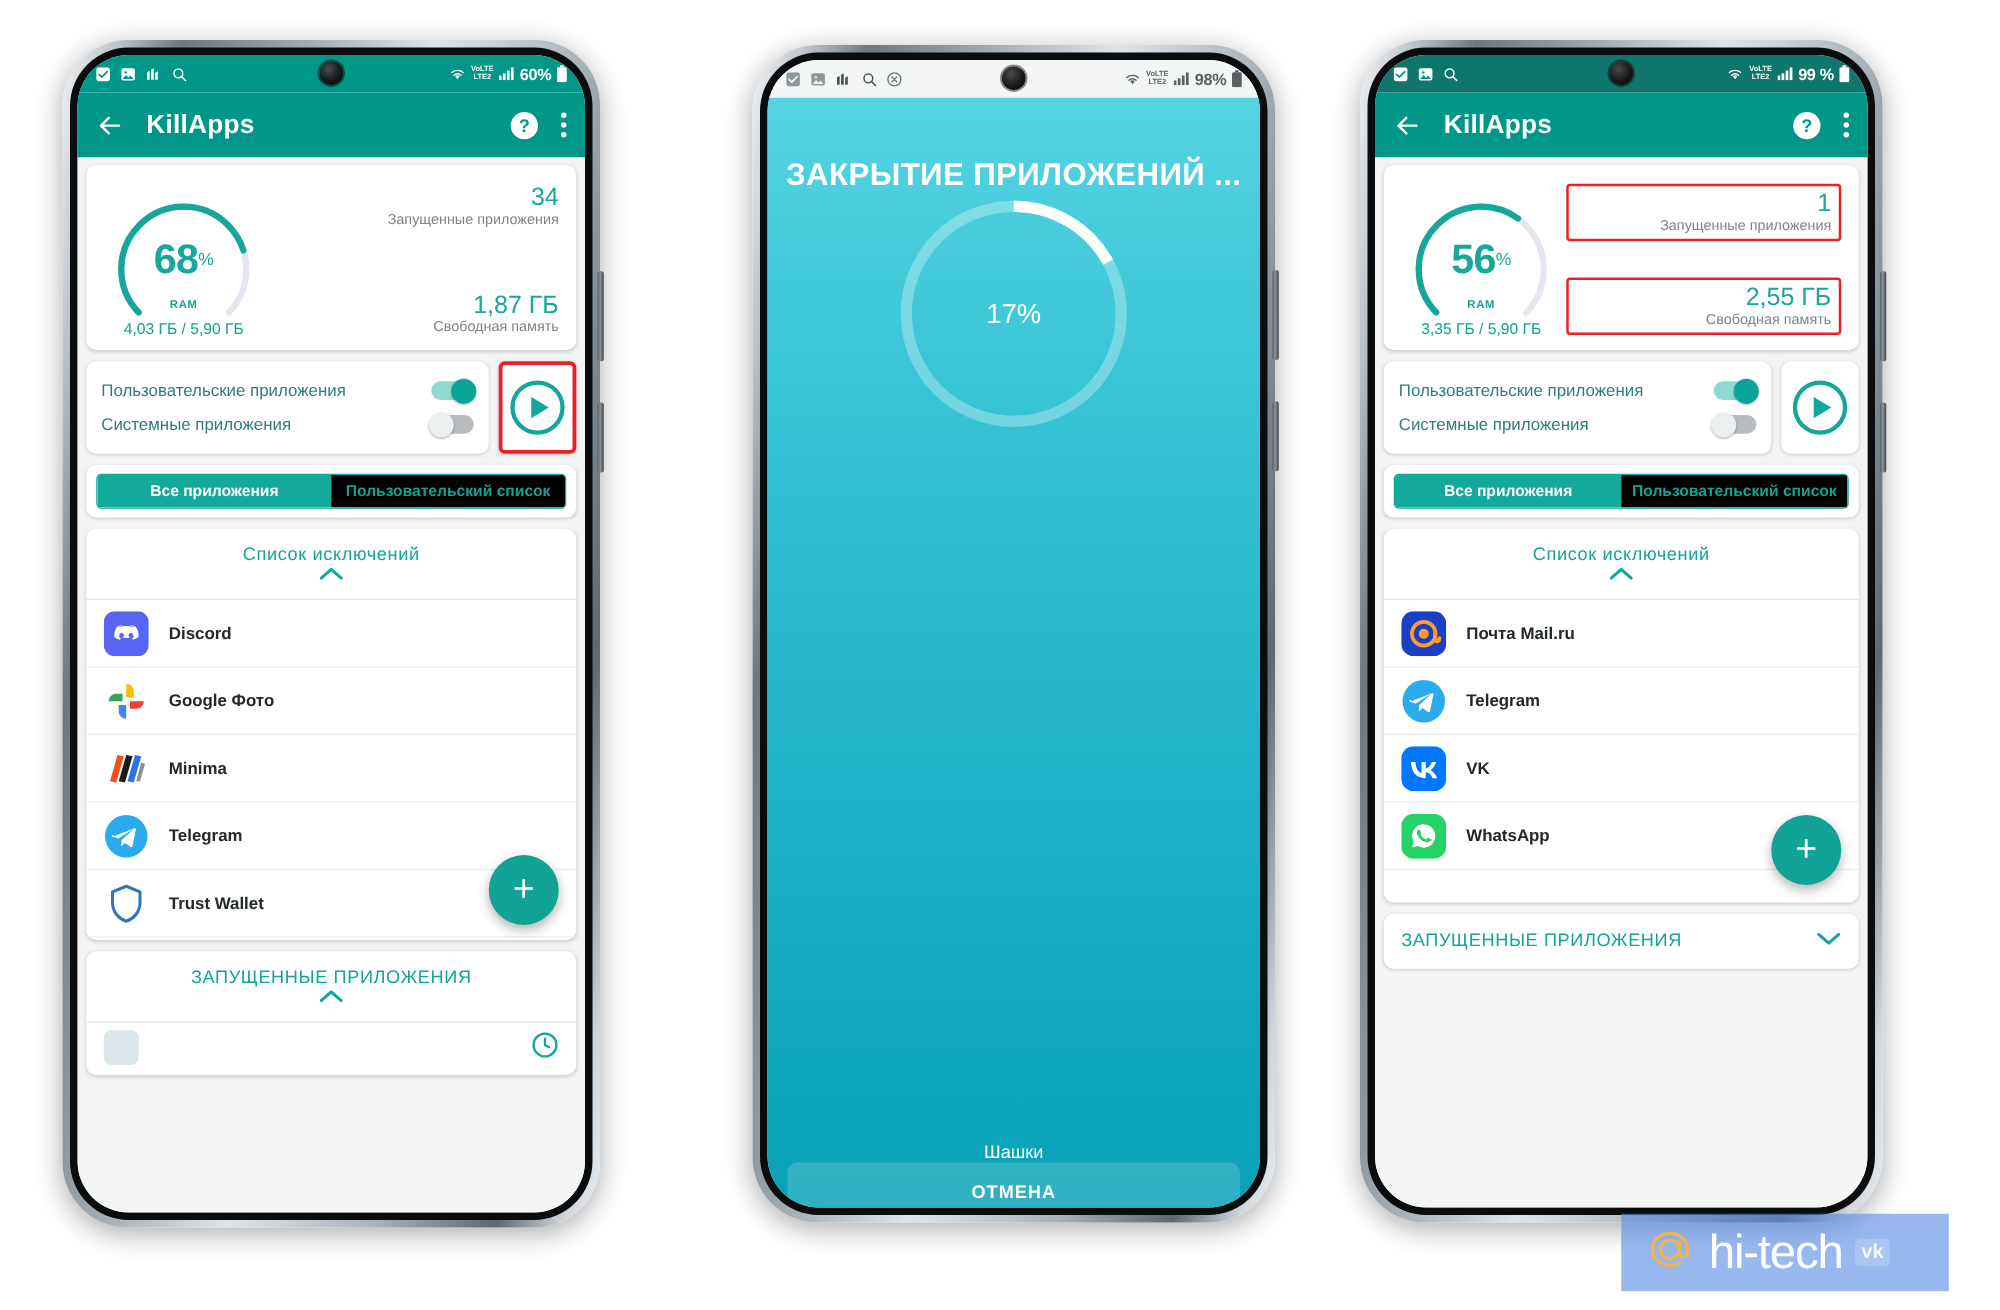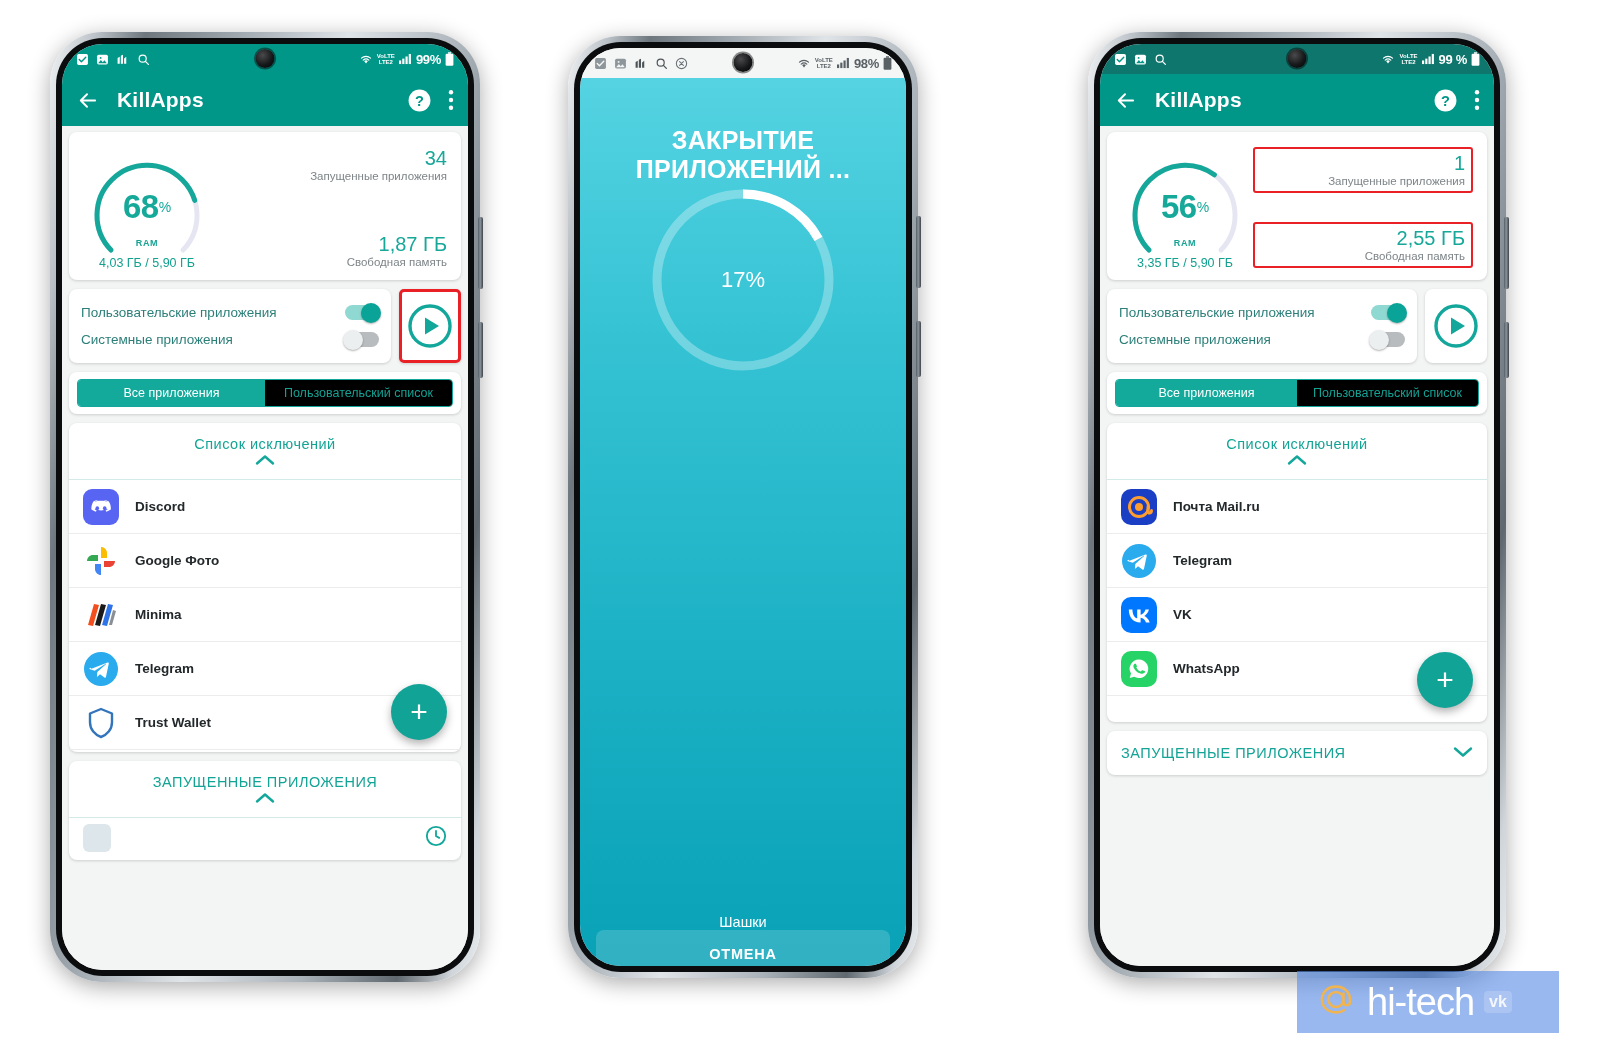--- a/index.html
+++ b/index.html
@@ -91,21 +91,21 @@
   .sw { width: 34px; height: 15px; border-radius: 8px; position: relative; flex-shrink: 0; }
   .sw.on { background: #8fd9d2; }
   .sw.off { background: #b9bcbe; }
   .sw .knob { position: absolute; top: -2.5px; width: 20px; height: 20px; border-radius: 50%; box-shadow: 0 1px 2px rgba(0,0,0,.3); }
   .sw.on .knob { right: -2px; background: #0aa397; }
   .sw.off .knob { left: -2px; background: #eceff0; }
   .play-card { width: 62px; background: #fff; border-radius: 8px; box-shadow: 0 1px 3px rgba(0,0,0,.16); display: flex; align-items: center; justify-content: center; }
   .play-card.hl { border: 3px solid #ea2027; border-radius: 5px; }
 
   
-  .seg-card { padding: 7px 8px; }
+  .seg-card { padding: 7px 8px; font-weight: bold; }
   .seg { display: flex; border: 1.2px solid #12a79a; border-radius: 4px; overflow: hidden; height: 28px; }
   .seg div { flex: 1; display: flex; align-items: center; justify-content: center; font-size: 12.5px; }
   .seg .act { background: #13a99b; color: #fff; }
   .seg .idle { background: #000000; color: #14a294; }
 
   
   .list-card { padding: 0 0 2px; }
   .sec-head { display: flex; align-items: center; padding: 13px 30px 9px; border-bottom: 1px solid #d3ebe8; flex-direction: column; }
   .sec-head .t { font-size: 14.5px; color: #14a496; letter-spacing: .5px; flex: 1; }
   .app-row { display: flex; align-items: center; padding: 9px 14px; border-bottom: 1px solid #ececec; height: 54px; }
@@ -187,21 +187,21 @@
             </span>
           <span class="volte"><span>VoLTE</span><br><span>LTE2</span></span>
           <span class="sb-ico">
               <svg width="13" height="12" viewBox="0 0 18 14">
                 <rect x="0" y="9" width="3" height="5" fill="#fff"></rect>
                 <rect x="4.5" y="6.5" width="3" height="7.5" fill="#fff"></rect>
                 <rect x="9" y="3.5" width="3" height="10.5" fill="#fff"></rect>
                 <rect x="13.5" y="0" width="3" height="14" fill="#fff"></rect>
               </svg>
             </span>
-          <span class="battery-pct">99%</span>
+          <span class="battery-pct">60%</span>
           <span class="sb-ico">
               <svg width="9" height="14" viewBox="0 0 12 18">
                 <rect x="4" y="0" width="4" height="2" fill="#fff"></rect>
                 <rect x="0.8" y="2" width="10.4" height="16" rx="1.6" fill="#fff"></rect>
               </svg>
             </span>
         </div>
       </div>
 
       <div class="appbar" style="background:#009688;">
@@ -351,21 +351,21 @@
                   <path d="M12 6.5V12l3.5 2" stroke="#12a79a" stroke-width="2" fill="none" stroke-linecap="round"></path>
                 </svg></span>
           </div>
         </div>
 
       </div>
 
     </div>
   </div>
 
-  <div class="phone" id="ph-center" style="left:568px;top:36px;width:350px;height:942px;">
+  <div class="phone" id="ph-center" style="left:602px;top:36px;width:418px;height:942px;">
     <div class="frame-outer"></div>
     <div class="frame-mid"></div>
     <div class="side-btn" style="top:180px;height:72px;"></div>
     <div class="side-btn" style="top:285px;height:56px;"></div>
     <div class="screen">
 
       <div class="statusbar" style="background:#f4f5f5;color:#5a6165;">
         <div class="sb-left">
           <span class="sb-ico">
               <svg width="13" height="13" viewBox="0 0 24 24">

